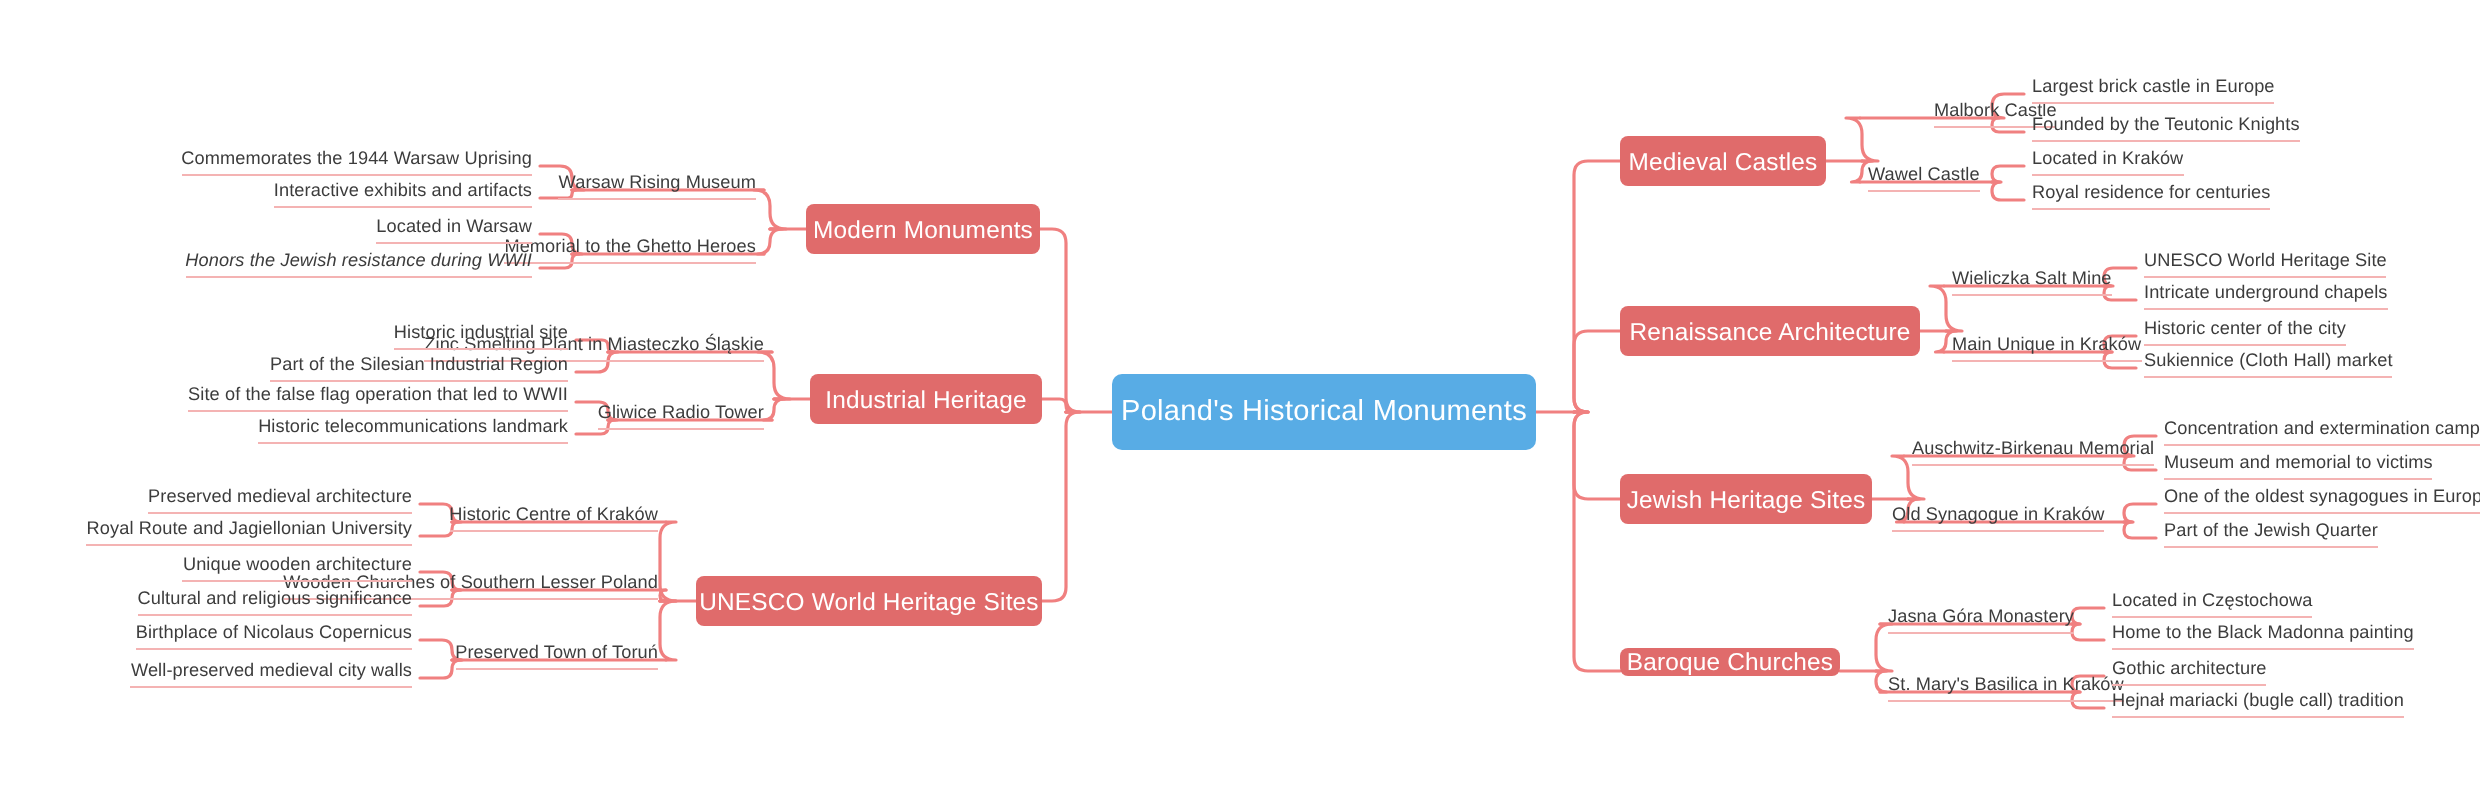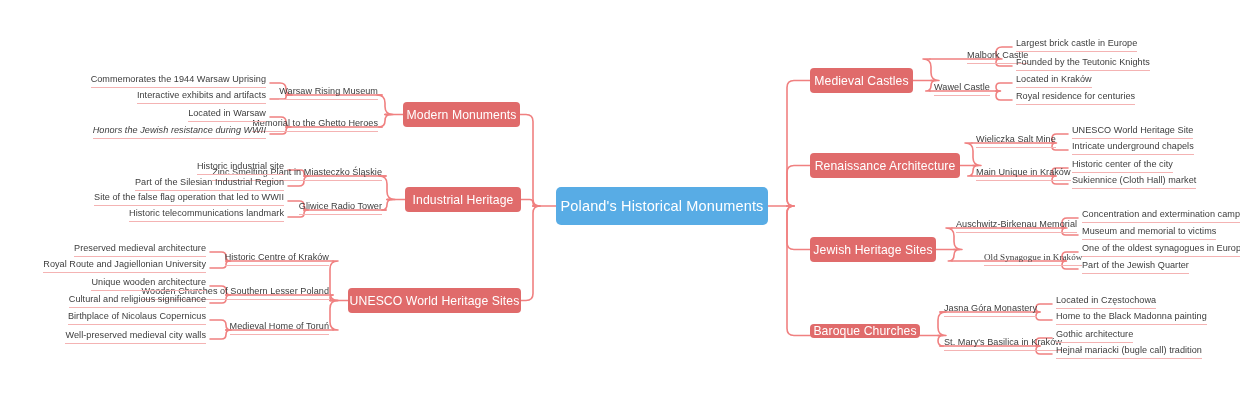--- a/index.html
+++ b/index.html
@@ -173,42 +173,42 @@
       <div class="sub-node" style="top: 200px; right: 858px;">Gliwice Radio Tower</div>
       <div class="leaf-node" style="top: 191px; right: 956px;">Site of the false flag operation that led to WWII</div>
       <div class="leaf-node" style="top: 207px; right: 956px;">Historic telecommunications landmark</div>
       <div class="branch-node" style="left: 348px; top: 288px; width: 173px; height: 25px;">UNESCO World Heritage Sites</div>
       <div class="sub-node" style="top: 251px; right: 911px;">Historic Centre of Kraków</div>
       <div class="leaf-node" style="top: 242px; right: 1034px;">Preserved medieval architecture</div>
       <div class="leaf-node" style="top: 258px; right: 1034px;">Royal Route and Jagiellonian University</div>
       <div class="sub-node" style="top: 285px; right: 911px;">Wooden Churches of Southern Lesser Poland</div>
       <div class="leaf-node" style="top: 276px; right: 1034px;">Unique wooden architecture</div>
       <div class="leaf-node" style="top: 293px; right: 1034px;">Cultural and religious significance</div>
-      <div class="sub-node" style="top: 320px; right: 911px;">Medieval Home of Toruń</div>
+      <div class="sub-node" style="top: 320px; right: 911px;">Preserved Town of Toruń</div>
       <div class="leaf-node" style="top: 310px; right: 1034px;">Birthplace of Nicolaus Copernicus</div>
       <div class="leaf-node" style="top: 329px; right: 1034px;">Well-preserved medieval city walls</div>
       <div class="branch-node" style="left: 810px; top: 68px; width: 103px; height: 25px;">Medieval Castles</div>
       <div class="sub-node" style="top: 49px; left: 934px; margin-left: 33px;">Malbork Castle</div>
       <div class="leaf-node" style="top: 37px; left: 1016px;">Largest brick castle in Europe</div>
       <div class="leaf-node" style="top: 56px; left: 1016px;">Founded by the Teutonic Knights</div>
       <div class="sub-node" style="top: 81px; left: 934px;">Wawel Castle</div>
       <div class="leaf-node" style="top: 73px; left: 1016px;">Located in Kraków</div>
       <div class="leaf-node" style="top: 90px; left: 1016px;">Royal residence for centuries</div>
       <div class="branch-node" style="left: 810px; top: 153px; width: 150px; height: 25px;">Renaissance Architecture</div>
       <div class="sub-node" style="top: 133px; left: 976px;">Wieliczka Salt Mine</div>
       <div class="leaf-node" style="top: 124px; left: 1072px;">UNESCO World Heritage Site</div>
       <div class="leaf-node" style="top: 140px; left: 1072px;">Intricate underground chapels</div>
       <div class="sub-node" style="top: 166px; left: 976px;">Main Unique in Kraków</div>
       <div class="leaf-node" style="top: 158px; left: 1072px;">Historic center of the city</div>
       <div class="leaf-node" style="top: 174px; left: 1072px;">Sukiennice (Cloth Hall) market</div>
       <div class="branch-node" style="left: 810px; top: 237px; width: 126px; height: 25px;">Jewish Heritage Sites</div>
       <div class="sub-node" style="top: 218px; left: 956px;">Auschwitz-Birkenau Memorial</div>
       <div class="leaf-node" style="top: 208px; left: 1082px;">Concentration and extermination camp</div>
       <div class="leaf-node" style="top: 225px; left: 1082px;">Museum and memorial to victims</div>
-      <div class="sub-node" style="top: 251px; left: 984px; font-family: Liberation Serif, serif;">Old Synagogue in Kraków</div>
+      <div class="sub-node" style="top: 251px; left: 946px;">Old Synagogue in Kraków</div>
       <div class="leaf-node" style="top: 242px; left: 1082px;">One of the oldest synagogues in Europe</div>
       <div class="leaf-node" style="top: 259px; left: 1082px;">Part of the Jewish Quarter</div>
       <div class="branch-node" style="left: 810px; top: 324px; width: 110px; height: 14px;">Baroque Churches</div>
       <div class="sub-node" style="top: 302px; left: 944px;">Jasna Góra Monastery</div>
       <div class="leaf-node" style="top: 294px; left: 1056px;">Located in Częstochowa</div>
       <div class="leaf-node" style="top: 310px; left: 1056px;">Home to the Black Madonna painting</div>
       <div class="sub-node" style="top: 336px; left: 944px;">St. Mary's Basilica in Kraków</div>
       <div class="leaf-node" style="top: 328px; left: 1056px;">Gothic architecture</div>
       <div class="leaf-node" style="top: 344px; left: 1056px;">Hejnał mariacki (bugle call) tradition</div>
     </div>

